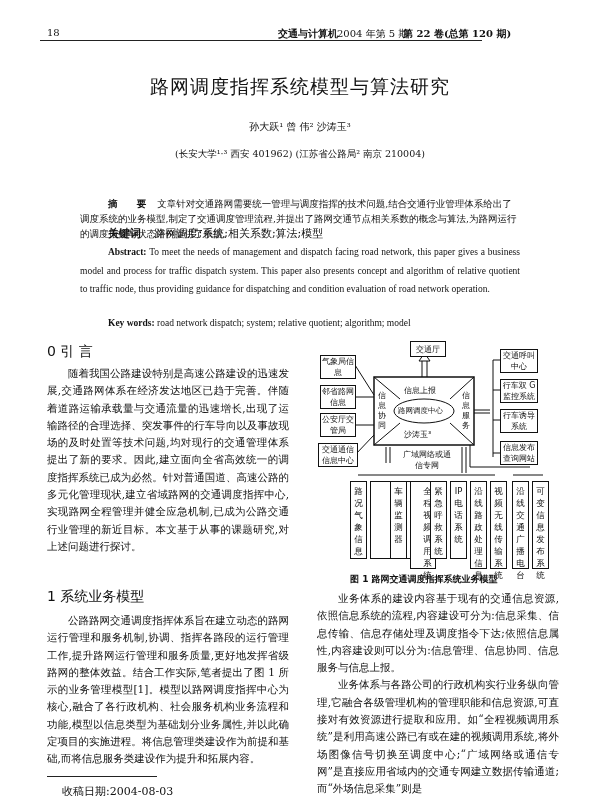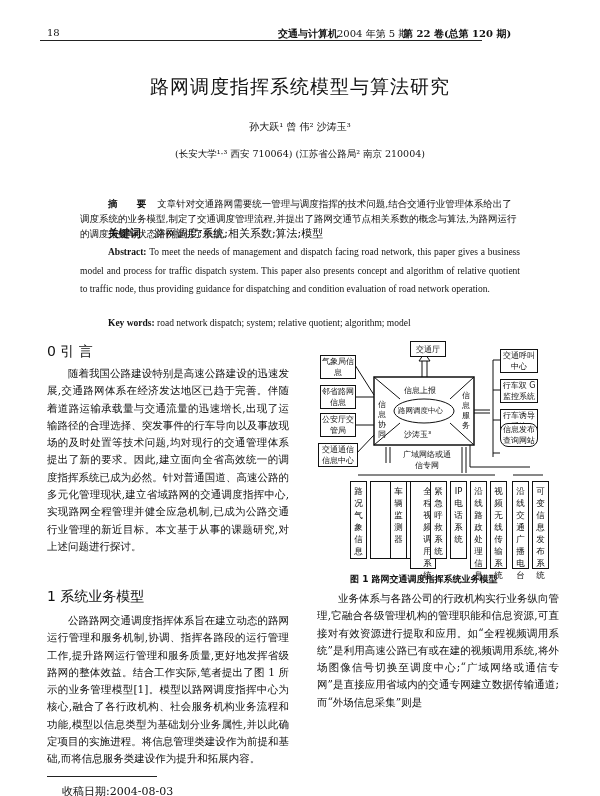--- a/index.html
+++ b/index.html
@@ -37,21 +37,21 @@
 <body>
 
 <div class="abs hdr" style="left:47px;">18</div>
 <div class="abs hdr" style="left:278px;font-weight:bold;">交通与计算机</div>
 <div class="abs hdr" style="left:337px;">2004 年第 5 期</div>
 <div class="abs hdr" style="left:403px;font-weight:bold;">第 22 卷(总第 120 期)</div>
 <div class="abs hdr-rule"></div>
 
 <div class="abs title">路网调度指挥系统模型与算法研究</div>
 <div class="abs authors">孙大跃¹   曾  伟²   沙涛玉³</div>
-<div class="abs affil">(长安大学¹·³  西安 710064)  (江苏省公路局²  南京 210004)</div>
+<div class="abs affil">(长安大学¹·³  西安 401962)  (江苏省公路局²  南京 210004)</div>
 
 <div class="abs cn-abs" style="top:176px;margin-top:20px;">
   <span class="lbl">摘  要</span>
   <span>文章针对交通路网需要统一管理与调度指挥的技术问题,结合交通行业管理体系给出了调度系统的业务模型,制定了交通调度管理流程,并提出了路网交通节点相关系数的概念与算法,为路网运行的调度指挥与状态评价提供了依据。</span>
 </div>
 <div class="abs kw" style="top:226px;">
   <span class="lbl">关键词</span>
   <span>路网调度;系统;相关系数;算法;模型</span>
 </div>
 
@@ -110,44 +110,45 @@
     <line x1="58" y1="140" x2="195" y2="140" stroke="#111"></line>
     <line x1="170" y1="110" x2="170" y2="132" stroke="#111"></line>
     <line x1="170" y1="132" x2="230" y2="132" stroke="#111"></line>
     <line x1="213" y1="140" x2="243" y2="140" stroke="#111"></line>
   </svg>
 
   <div class="box" style="left:110px;top:6px;width:34px;height:14px;">交通厅</div>
 
   <div class="abs" style="left:104px;top:50px;font-size:8px;font-family:'DejaVu Sans',sans-serif;">信息上报</div>
   <div class="abs" style="left:104px;top:94px;font-size:8px;font-family:'DejaVu Sans',sans-serif;">沙涛玉³</div>
-  <div class="abs" style="left:78px;top:56px;width:9px;font-size:8px;line-height:10px;font-family:'DejaVu Sans',sans-serif;word-break:break-all;margin-top:9px;">信息协同</div>
+  <div class="abs" style="left:78px;top:56px;width:9px;font-size:8px;line-height:10px;font-family:'DejaVu Sans',sans-serif;word-break:break-all;">信息协同</div>
   <div class="abs" style="left:162px;top:56px;width:9px;font-size:8px;line-height:10px;font-family:'DejaVu Sans',sans-serif;word-break:break-all;">信息服务</div>
   <div class="abs" style="left:98px;top:71px;font-size:7.5px;font-family:'DejaVu Sans',sans-serif;">路网调度中心</div>
 
   <div class="box" style="left:20px;top:20px;width:34px;height:22px;">气象局信息</div>
   <div class="box" style="left:20px;top:50px;width:34px;height:22px;">邻省路网信息</div>
   <div class="box" style="left:20px;top:78px;width:34px;height:22px;">公安厅交管局</div>
   <div class="box" style="left:18px;top:108px;width:38px;height:22px;">交通通信信息中心</div>
 
   <div class="box" style="left:200px;top:14px;width:36px;height:22px;">交通呼叫中心</div>
   <div class="box" style="left:200px;top:44px;width:36px;height:22px;">行车双 G 监控系统</div>
   <div class="box" style="left:200px;top:74px;width:36px;height:22px;">行车诱导系统</div>
-  <div class="box" style="left:200px;top:88px;width:36px;height:22px;border-radius:8px;">信息发布查询网站</div>
+  <div class="box" style="left:200px;top:106px;width:36px;height:22px;">信息发布查询网站</div>
 
   <div class="abs" style="left:102px;top:114px;width:50px;font-size:8px;line-height:11px;text-align:center;font-family:'DejaVu Sans',sans-serif;">广域网络或通信专网</div>
 
   <div class="vbox" style="left:50px;top:146px;height:70px;">路况气象信息</div>
   <div class="vbox" style="left:70px;top:146px;height:70px;padding-left:48px;">视频检测系统</div>
   <div class="vbox" style="left:90px;top:146px;height:70px;">车辆监测器</div>
   <div class="vbox" style="left:110px;top:146px;height:80px;padding-left:10px;">全程视频调用系统</div>
   <div class="vbox" style="left:130px;top:146px;height:70px;">紧急呼救系统</div>
   <div class="vbox" style="left:150px;top:146px;height:70px;">IP电话系统</div>
   <div class="vbox" style="left:170px;top:146px;height:80px;">沿线路政处理信息</div>
   <div class="vbox" style="left:190px;top:146px;height:80px;">视频无线传输系统</div>
   <div class="vbox" style="left:212px;top:146px;height:80px;">沿线交通广播电台</div>
   <div class="vbox" style="left:232px;top:146px;height:80px;">可变信息发布系统</div>
 </div>
 <div class="abs fig-cap" style="top:573px;">图 1   路网交通调度指挥系统业务模型</div>
 
 <div class="abs body-col2" style="top:590px;">
+  <p>业务体系的建设内容基于现有的交通信息资源,依照信息系统的流程,内容建设可分为:信息采集、信息传输、信息存储处理及调度指令下达;依照信息属性,内容建设则可以分为:信息管理、信息协同、信息服务与信息上报。</p>
   <p>业务体系与各路公司的行政机构实行业务纵向管理,它融合各级管理机构的管理职能和信息资源,可直接对有效资源进行提取和应用。如“全程视频调用系统”是利用高速公路已有或在建的视频调用系统,将外场图像信号切换至调度中心;“广域网络或通信专网”是直接应用省域内的交通专网建立数据传输通道;而“外场信息采集”则是</p>
 </div>
 
 </body></html>

